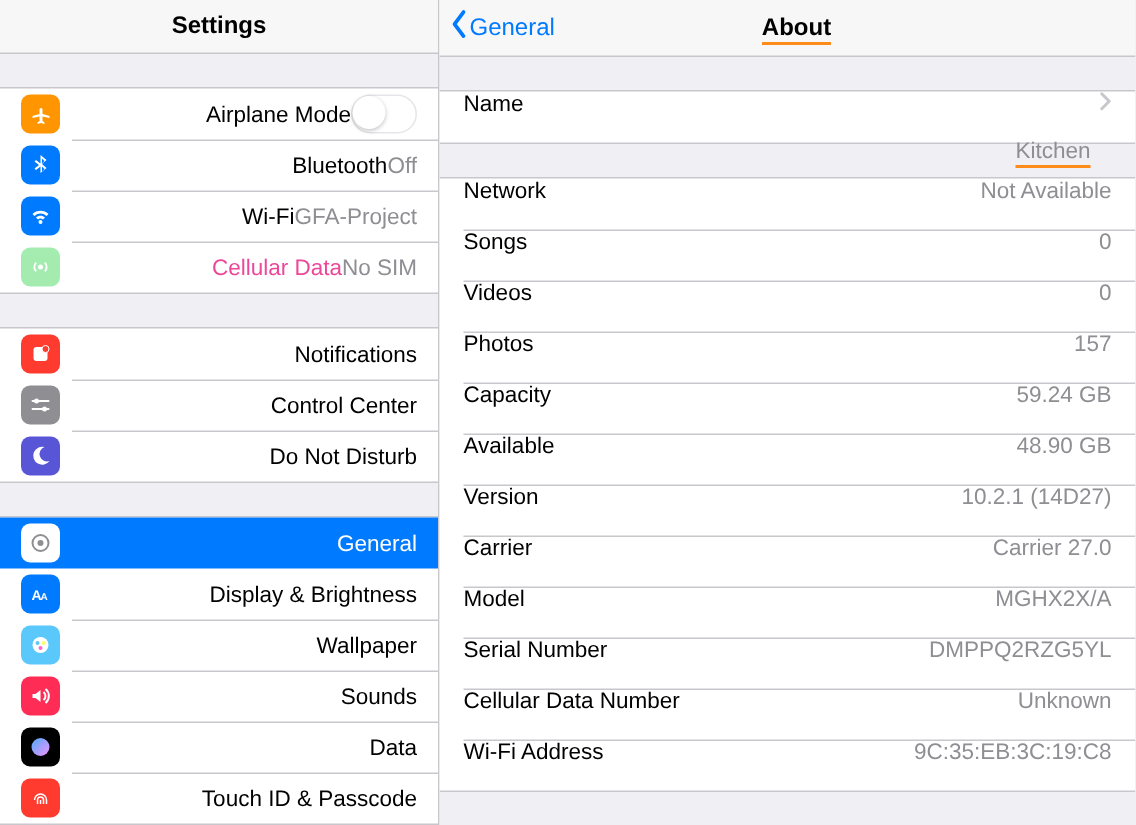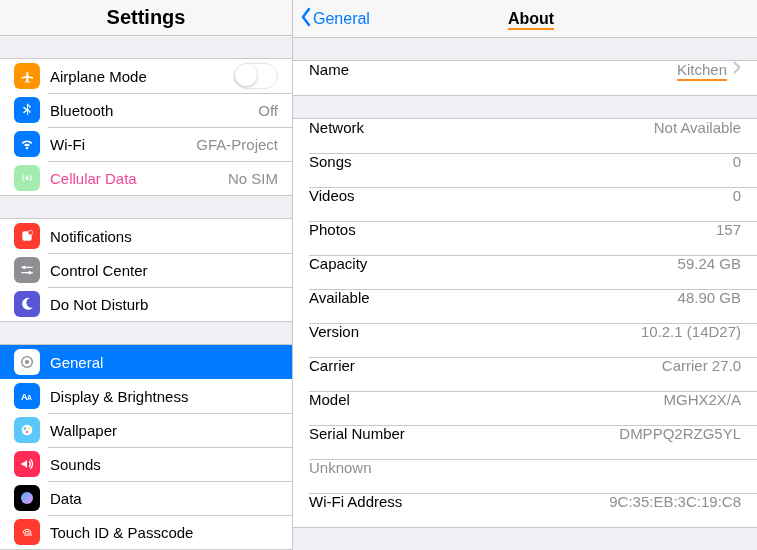--- a/index.html
+++ b/index.html
@@ -2,24 +2,24 @@
 <html><head>
 <meta charset="utf-8">
 <style>
   * { box-sizing: border-box; margin: 0; padding: 0; }
   html, body { width: 757px; height: 550px; font-family: -apple-system, "Helvetica Neue", Arial, sans-serif; background:#efeff4; overflow:hidden; }
   .container { display:flex; width:100%; height:100%; }
 
   
   .sidebar { width:293px; height:100%; background:#efeff4; border-right:1px solid #c8c7cc; display:flex; flex-direction:column; }
   .sidebar-header { height:38px; display:flex; align-items:center; justify-content:center; background:#f7f7f8; border-bottom:1px solid #c8c7cc; }
-  .sidebar-header span { font-weight:600; font-size:20px; }
+  .sidebar-header span { font-weight:600; font-size:16px; }
 
   .group { margin-top:22px; background:#fff; border-top:1px solid #c8c7cc; border-bottom:1px solid #c8c7cc; }
-  .row { display:flex; align-items:center; height:34px; padding:0 14px; position:relative; }
+  .row { display:flex; align-items:center; height:34px; padding:0 14px; position:relative;text-align:right; }
   .row + .row::before { content:""; position:absolute; left:48px; right:0; top:0; height:1px; background:#c8c7cc; }
   .row .icon { width:26px; height:26px; border-radius:6px; margin-right:10px; display:flex; align-items:center; justify-content:center; flex-shrink:0; }
   .row .icon svg { width:16px; height:16px; }
   .row .label { font-size:15px; color:#000; flex:1; white-space:nowrap; }
   .row .value { font-size:15px; color:#8e8e93; }
   .row.disabled .label { color:#ec4899; }
   .row.selected { background:#007aff; }
   .row.selected .label { color:#fff; }
   .row.selected::before { display:none; }
   .row.selected + .row::before { display:none; }
@@ -35,21 +35,21 @@
   .back svg { width:14px; height:20px; }
   .title { position:absolute; left:12px; right:0; text-align:center; font-weight:600; font-size:16px; pointer-events:none; }
   .underline { border-bottom:2px solid #ff8c1a; padding-bottom:1px; }
 
   .detail-body { flex:1; overflow-y:auto; }
   .dgroup { margin-top:22px; background:#fff; border-top:1px solid #c8c7cc; border-bottom:1px solid #c8c7cc; }
   .drow { display:flex; align-items:flex-start; height:34px; padding:0 16px; position:relative; }
   .drow + .drow::before { content:""; position:absolute; left:16px; right:0; top:0; height:1px; background:#c8c7cc; }
   .drow .dlabel { font-size:15px; color:#000; flex:1; }
   .drow .dvalue { font-size:15px; color:#8e8e93; }
-  .drow.nav .dvalue { margin-right:6px; }
+  .drow.nav .dvalue { margin-right:6px;margin-top:31px; }
   .chev { color:#c7c7cc; }
   .chev svg { width:8px; height:13px; display:block; }
 
   .first-detail { margin-top:22px; }
 </style>
 </head>
 <body>
 
 <div class="container">
   <div class="sidebar">
@@ -255,20 +255,21 @@
           </div>
           <div class="drow">
             <span class="dlabel">Model</span>
             <span class="dvalue">MGHX2X/A</span>
           </div>
           <div class="drow">
             <span class="dlabel">Serial Number</span>
             <span class="dvalue">DMPPQ2RZG5YL</span>
           </div>
           <div class="drow">
+            <span class="dlabel">Cellular Data Number</span>
             <span class="dvalue">Unknown</span>
           </div>
           <div class="drow">
             <span class="dlabel">Wi-Fi Address</span>
             <span class="dvalue">9C:35:EB:3C:19:C8</span>
           </div>
         </div>
     </div>
   </div>
 </div>

